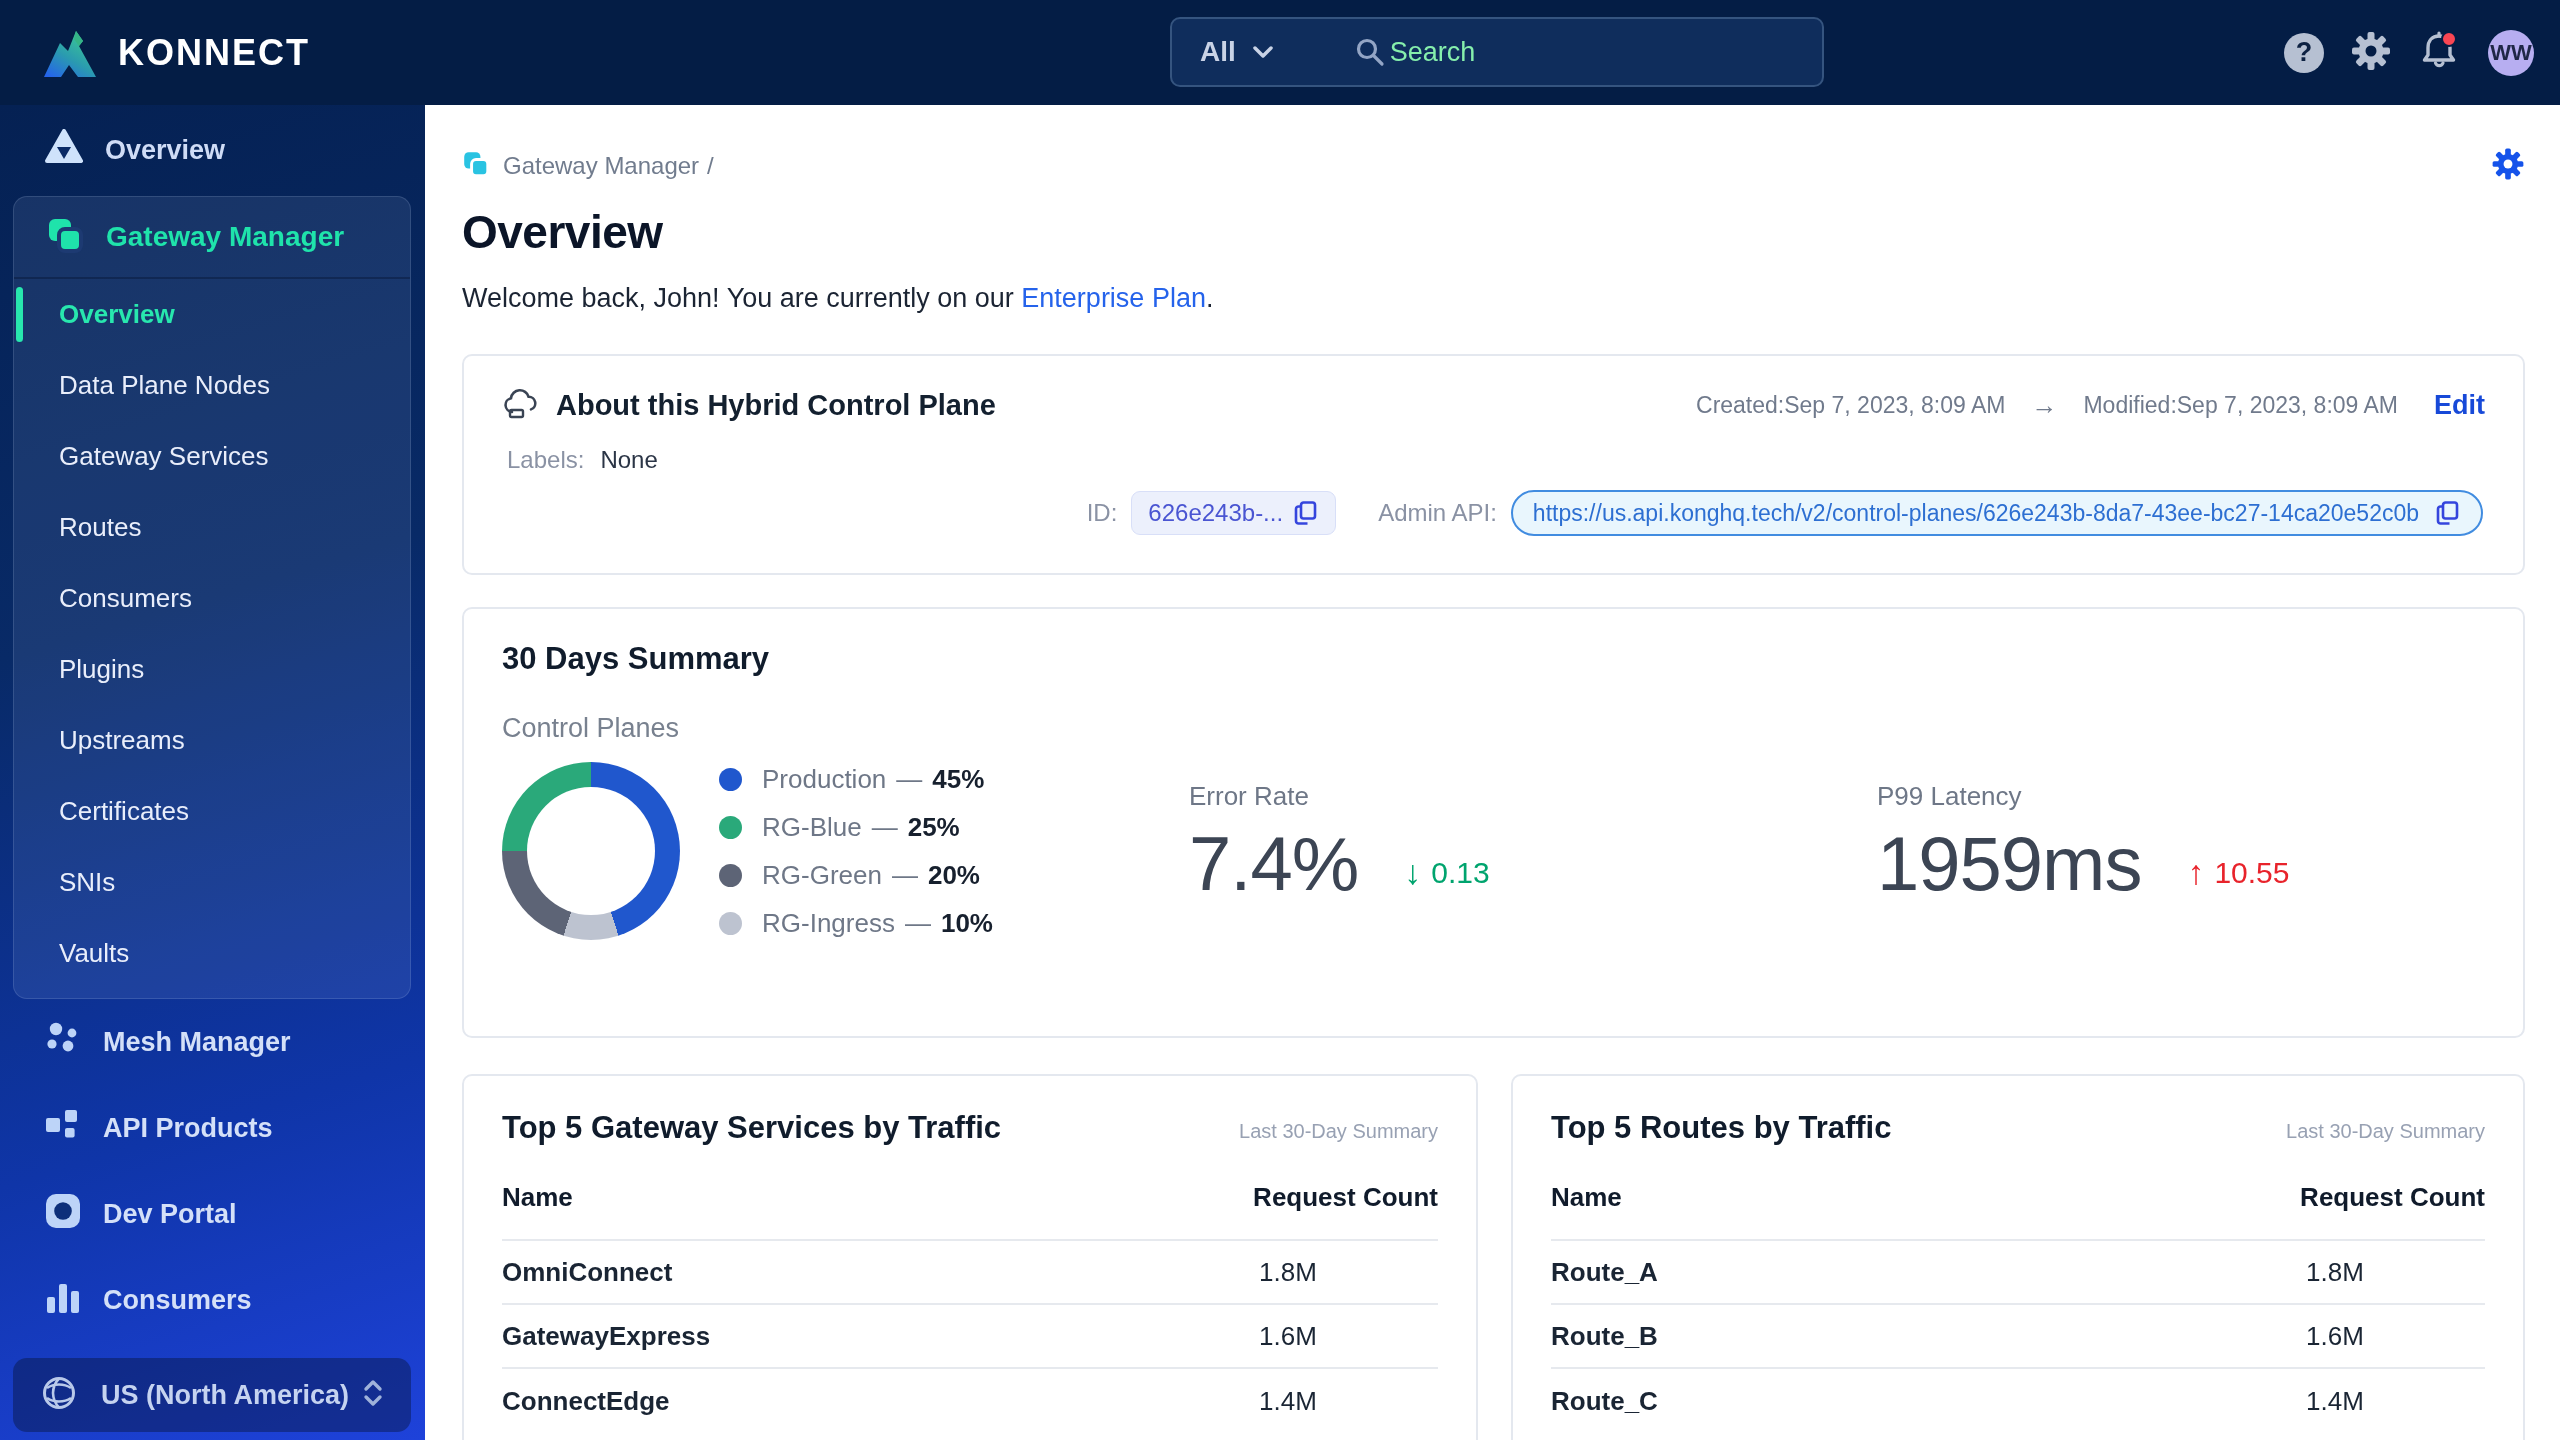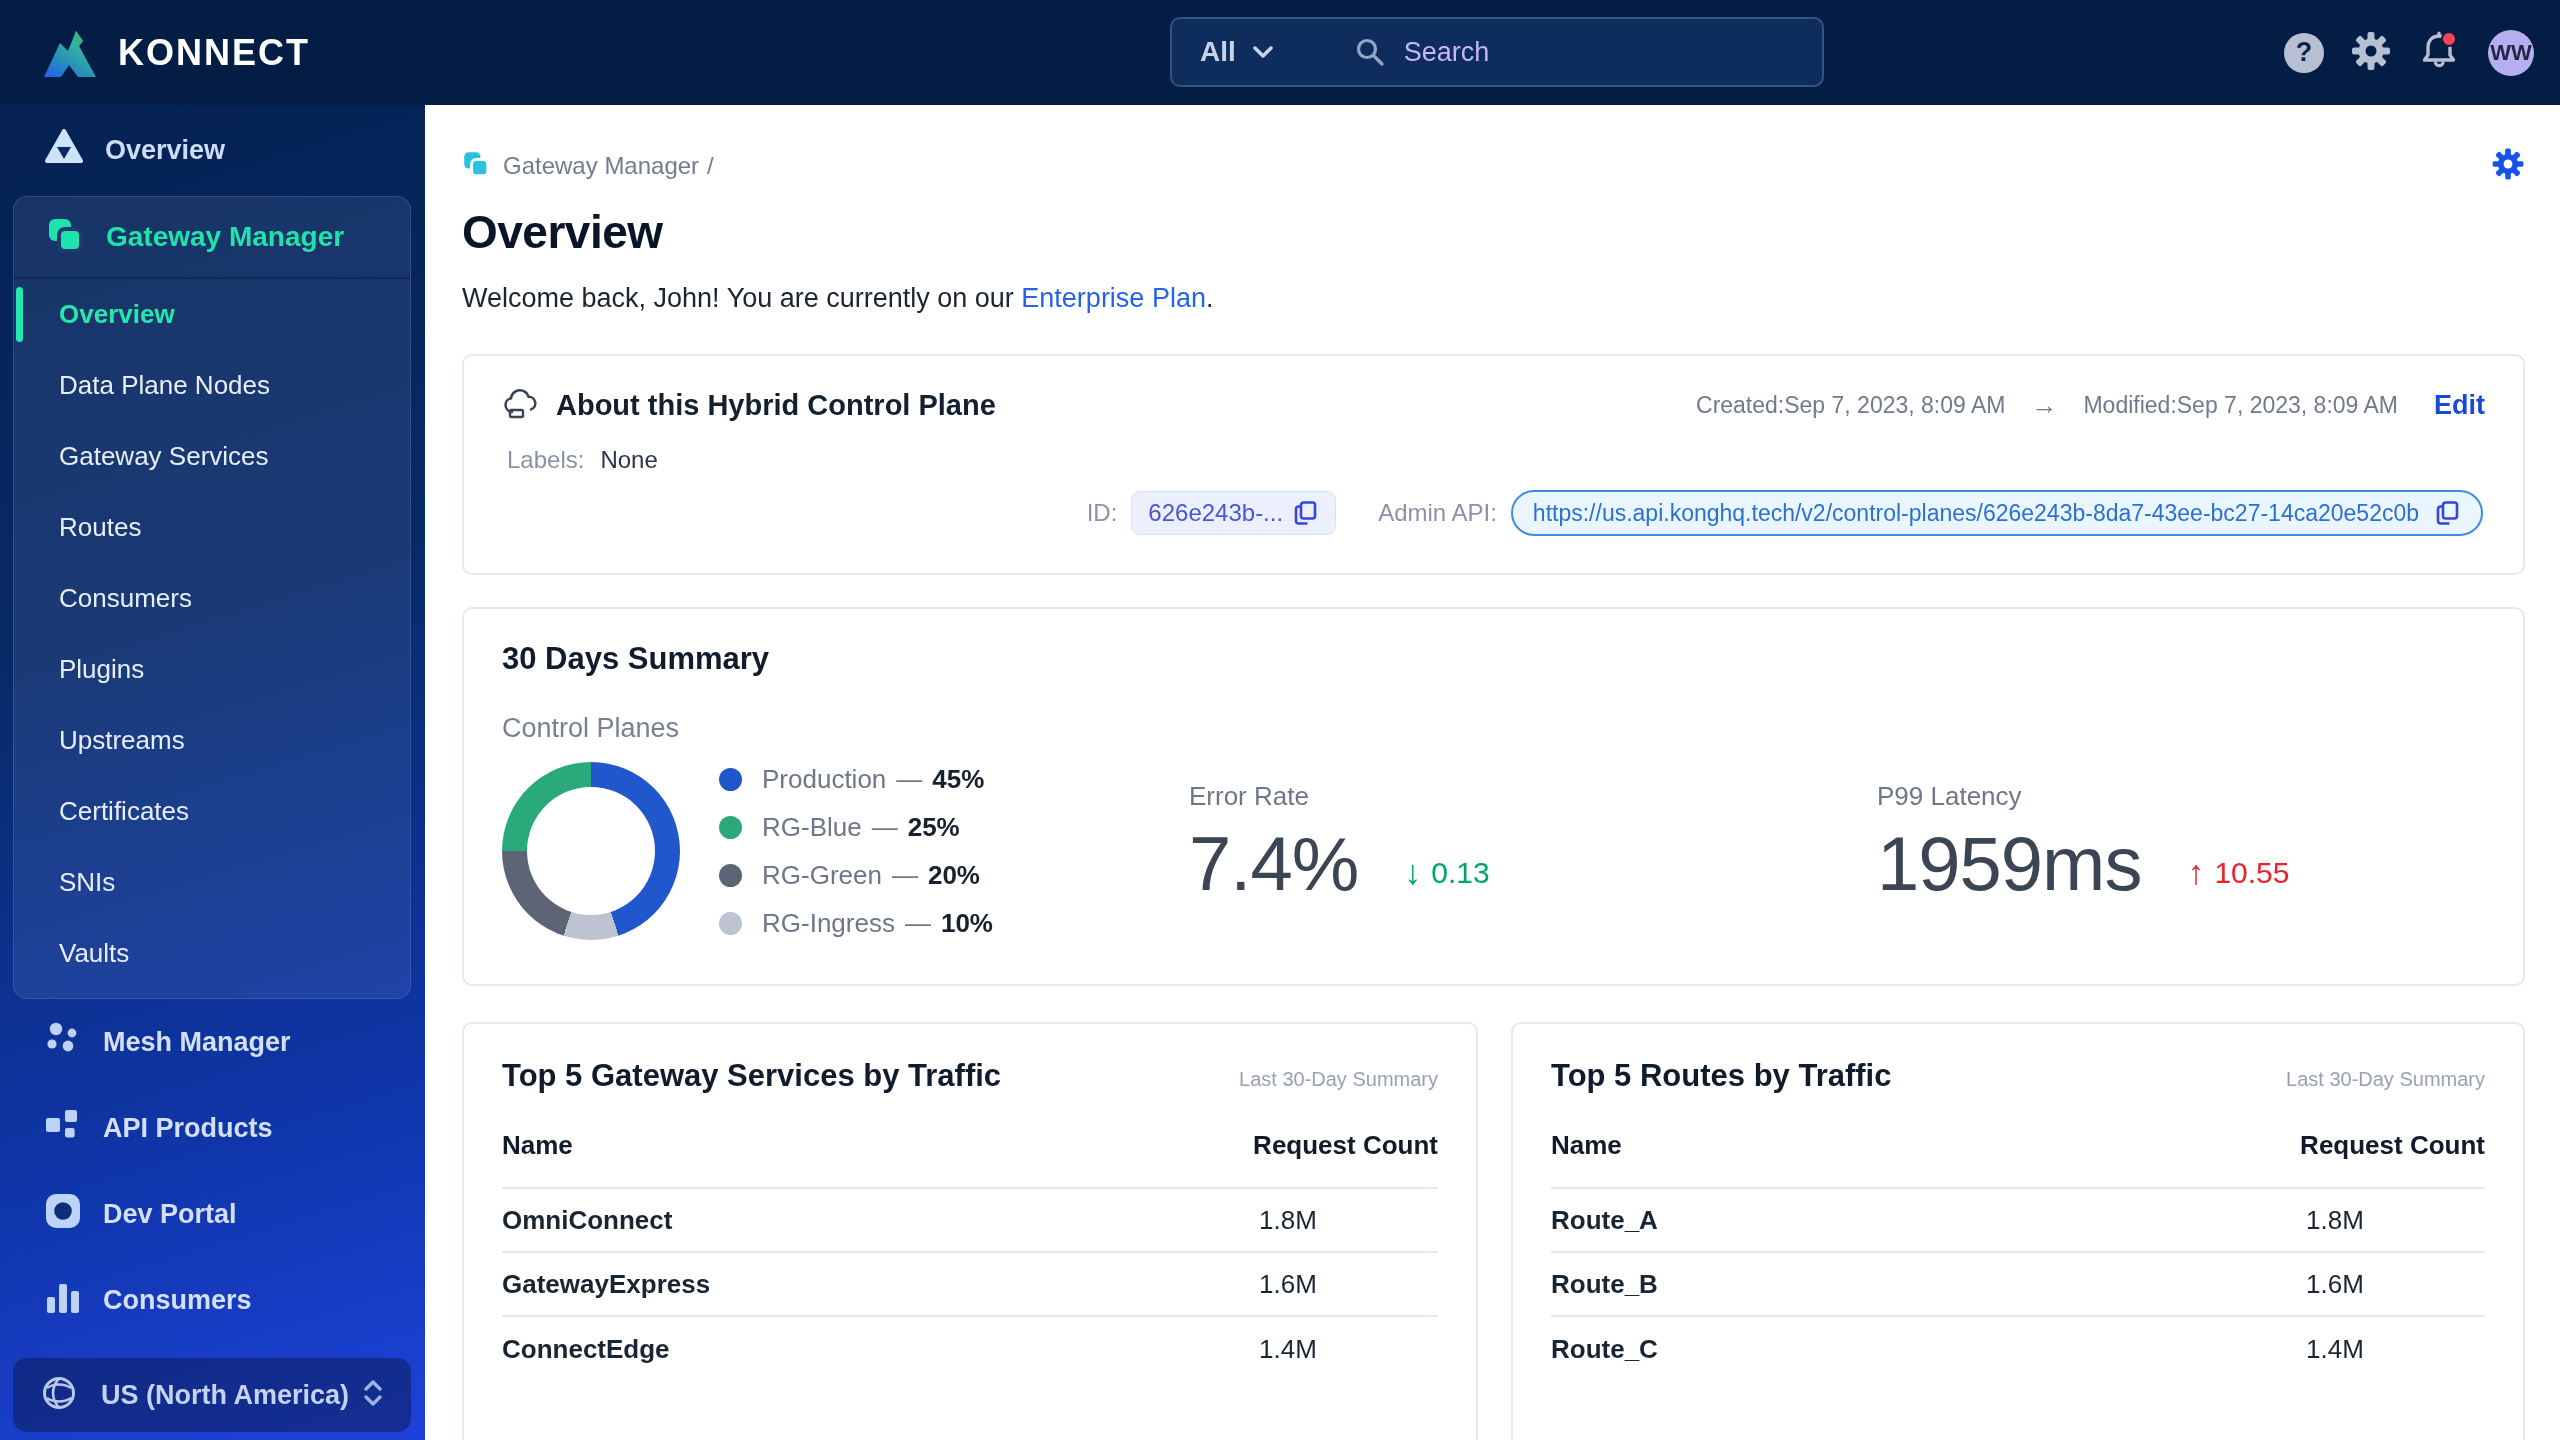--- a/index.html
+++ b/index.html
@@ -7,21 +7,21 @@
   body { font-family:"Liberation Sans","DejaVu Sans",sans-serif; background:#ffffff; position:relative; }
 
   
   .topbar { position:absolute; left:0; top:0; width:2560px; height:105px; background:#041d45; display:flex; align-items:center; z-index:30; }
   .brand { display:flex; align-items:center; margin-left:38px; }
   .brand-word { color:#ffffff; font-size:36px; font-weight:800; letter-spacing:2px; margin-left:16px; }
   .searchbar { position:absolute; left:1170px; top:17px; width:654px; height:70px; background:#0f2d5c; border:2px solid #35547f; border-radius:10px; display:flex; align-items:center; padding:0 28px; }
   .search-scope { color:#c9d3e6; font-size:28px; font-weight:700; }
   .scope-chev { margin-left:16px; display:flex; }
   .search-mag { margin-left:80px; display:flex; }
-  .search-ph { margin-left:18px; color:#c4b5fd; font-size:27px; }
+  .search-ph { margin-left:4px; color:#86efac; font-size:27px; }
   .top-actions { position:absolute; right:26px; top:0; height:105px; display:flex; align-items:center; gap:26px; }
   .help-circle { width:40px; height:40px; border-radius:50%; background:#b6c0d2; color:#0d2142; font-size:27px; font-weight:700; display:flex; align-items:center; justify-content:center; }
   .avatar { width:46px; height:46px; border-radius:50%; background:#b7aef1; color:#1f2747; font-size:22px; font-weight:700; display:flex; align-items:center; justify-content:center; }
 
   
   .sidebar { position:absolute; left:0; top:105px; width:425px; height:1335px; background:linear-gradient(163deg,#052153 0%,#082a67 38%,#0f35a8 74%,#1e42da 100%); z-index:20; }
   .side-item { display:flex; align-items:center; height:66px; padding-left:45px; color:#cfdcf6; font-size:27px; font-weight:700; cursor:pointer; }
   .side-item .lbl { margin-left:22px; }
   .side-top { margin-top:12px; }
   .gm-group { position:absolute; left:13px; top:91px; width:398px; height:803px; background:rgba(190,210,245,0.10); border:1px solid rgba(190,210,245,0.16); border-radius:14px; }
@@ -57,21 +57,21 @@
   .lab-k { color:#8a92a4; }
   .lab-v { color:#2b3546; margin-left:16px; }
   .id-row { margin-top:16px; display:flex; align-items:center; justify-content:flex-end; gap:14px; }
   .mini-label { color:#8a92a4; font-size:24px; }
   .id-pill { display:flex; align-items:center; height:44px; border-radius:9px; background:#ecf0fc; border:1px solid #d8dff8; padding:0 16px; cursor:pointer; }
   .id-pill .txt { color:#4a55d2; font-size:24px; }
   .api-pill { display:flex; align-items:center; height:46px; border-radius:23px; background:#e9f6fd; border:2px solid #418ce0; padding:0 20px; margin-right:2px; cursor:pointer; }
   .api-pill .txt { color:#2d6fd2; font-size:23px; }
   .gap28 { width:14px; }
 
-  .summary-card { position:relative; margin-top:32px; height:379px; padding:32px 38px; }
+  .summary-card { position:relative; margin-top:32px; height:431px; padding:32px 38px; }
   .card-h1 { font-size:31px; font-weight:700; color:#101c2c; }
   .cp-label { margin-top:36px; font-size:27px; color:#78818f; }
   .chart-row { display:flex; align-items:center; margin-top:18px; }
   .donut { width:178px; height:178px; border-radius:50%; position:relative; }
   .donut::after { content:""; position:absolute; left:25px; top:25px; width:128px; height:128px; border-radius:50%; background:#fff; }
   .legend { margin-left:39px; display:flex; flex-direction:column; gap:17px; }
   .leg-row { display:flex; align-items:center; font-size:26px; }
   .leg-dot { width:23px; height:23px; border-radius:50%; }
   .leg-lab { margin-left:20px; color:#6e7787; }
   .leg-dash { margin:0 10px; color:#6e7787; }

